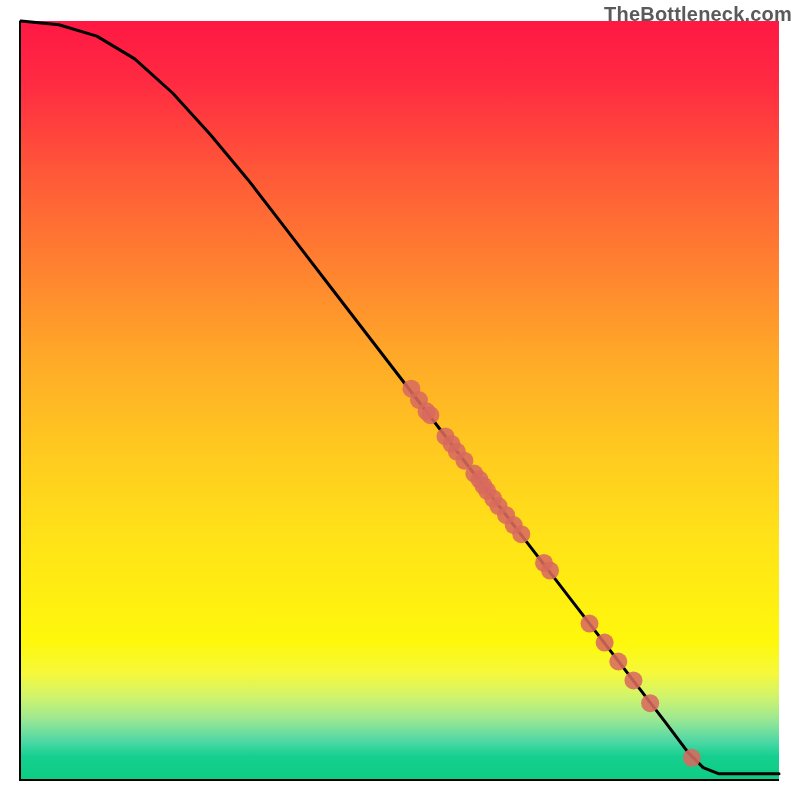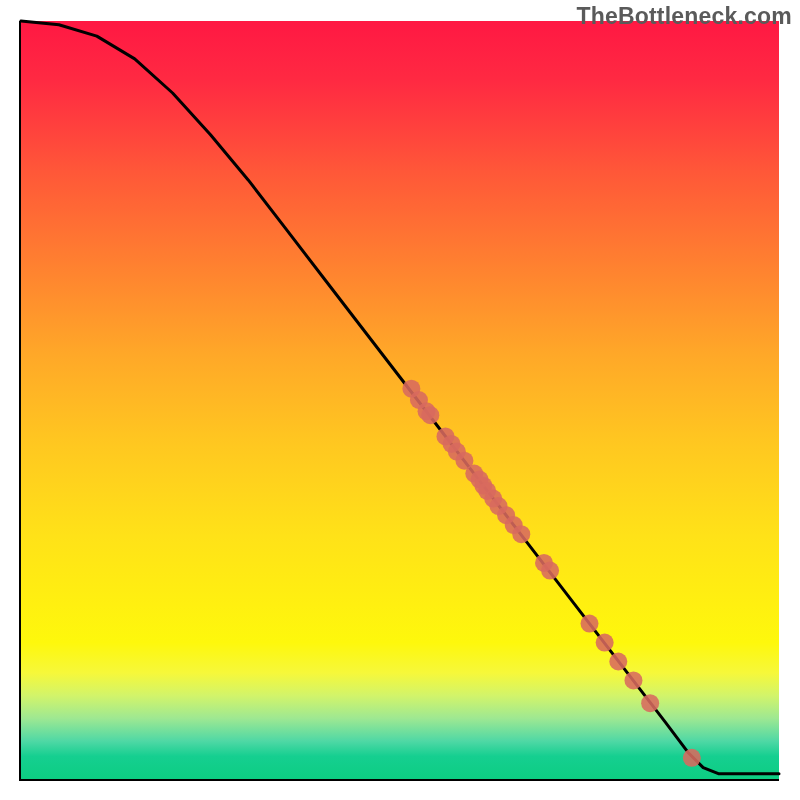--- a/index.html
+++ b/index.html
@@ -53,21 +53,21 @@
     left: 19px;
     top: 21px;
     width: 2px;
     height: 760px;
   }
   .watermark {
     position: absolute;
     top: 3px;
     right: 8px;
     font-family: Arial, Helvetica, sans-serif;
-    font-size: 23px;
+    font-size: 20px;
     font-weight: bold;
     color: #5a5a5a;
     letter-spacing: 0.2px;
   }
   svg.curve {
     position: absolute;
     left: 21px;
     top: 21px;
     width: 758px;
     height: 758px;

